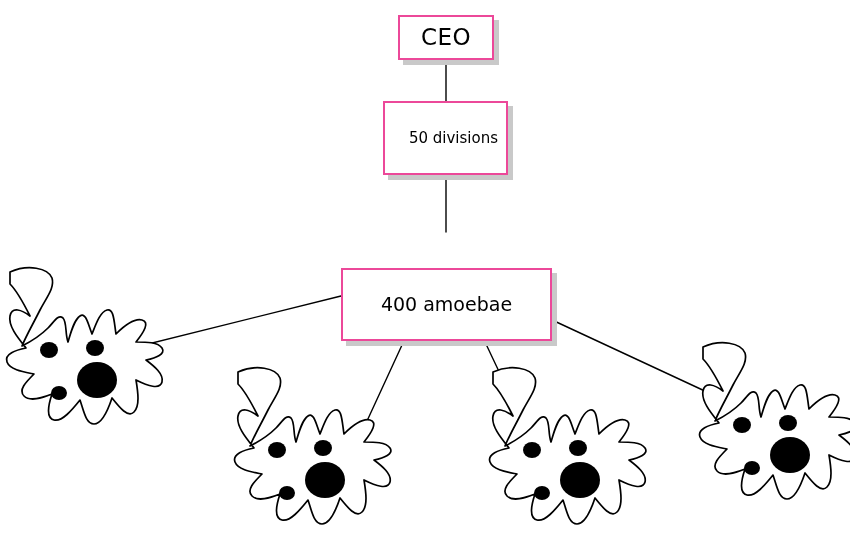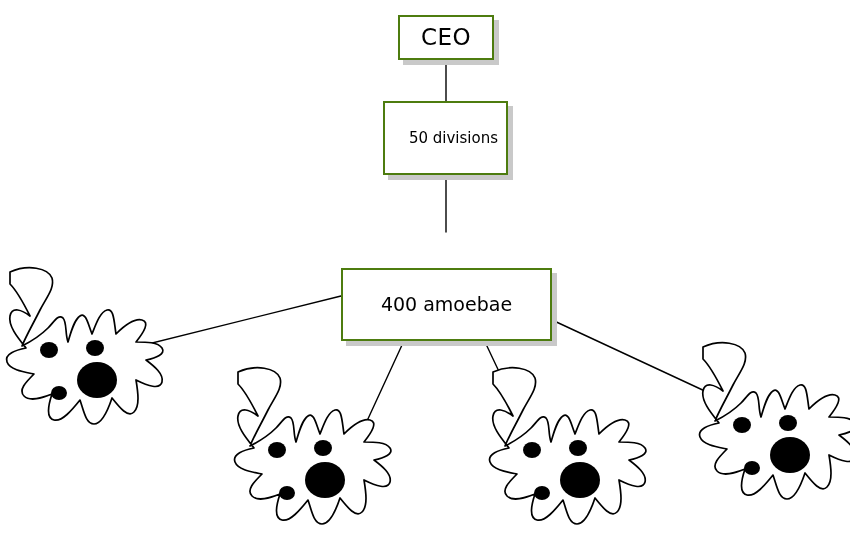--- a/index.html
+++ b/index.html
@@ -21,21 +21,21 @@
     position: absolute;
     left: 0;
     top: 0;
     width: 850px;
     height: 550px;
   }
   .node-box {
     position: absolute;
     box-sizing: border-box;
     background: #ffffff;
-    border: 2px solid #4d7c0f;
+    border: 2px solid #ec4899;
     box-shadow: 5px 5px 0 0 #c9c9c9;
     display: flex;
     align-items: center;
     justify-content: center;
     color: #000000;
     z-index: 5;
     user-select: none;
   }
   .node-label {
     white-space: nowrap;

